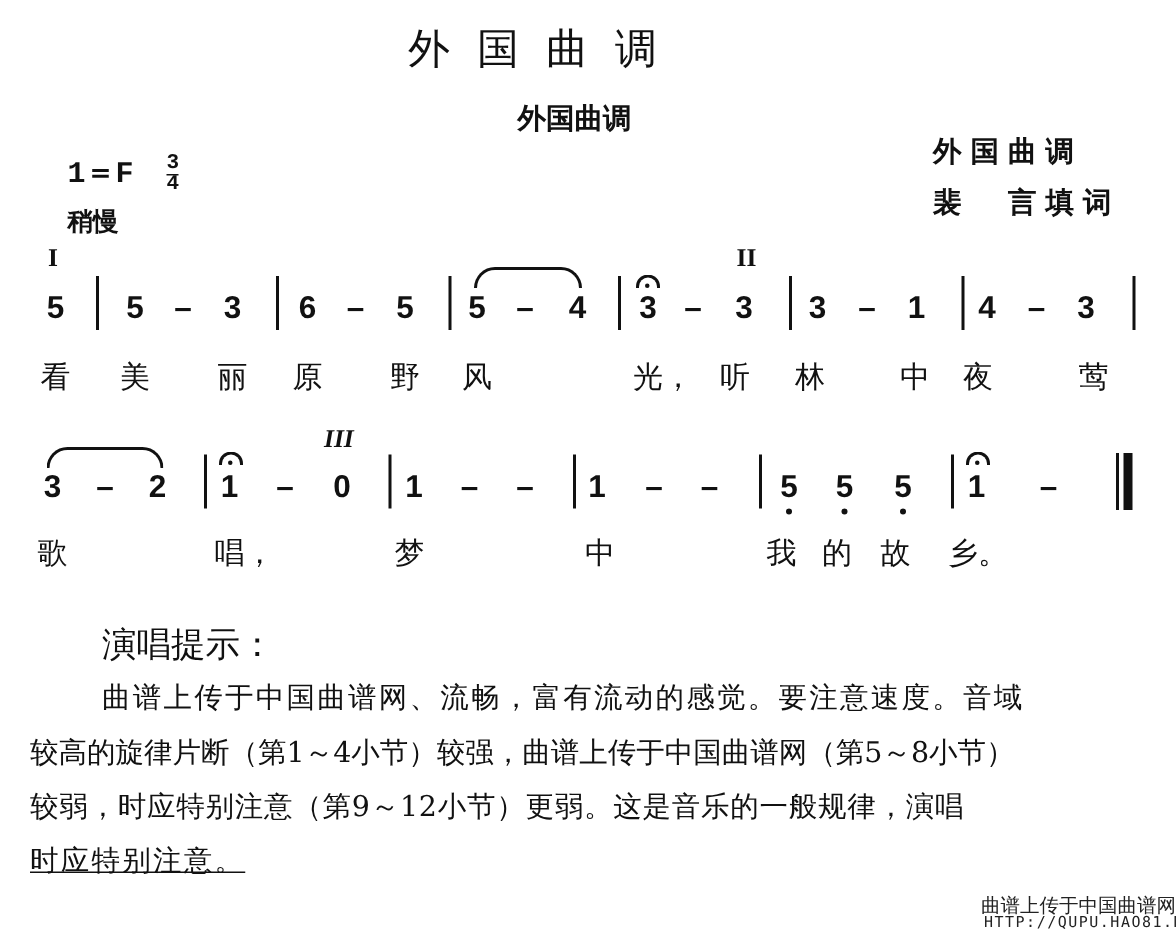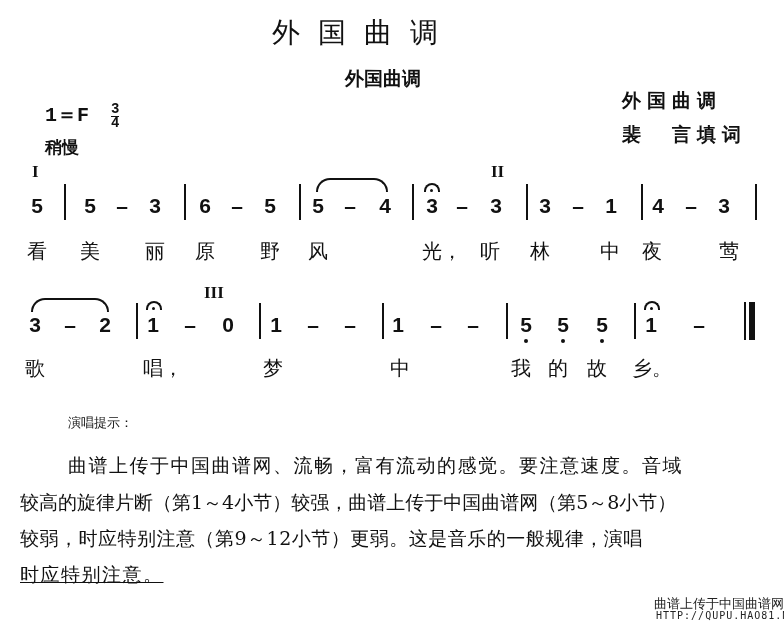--- a/index.html
+++ b/index.html
@@ -18,21 +18,21 @@
   .note { font-size:21px; font-weight:bold; font-family:"Liberation Sans", sans-serif; transform:translateX(-50%); text-align:center; }
   .dash { font-size:21px; font-weight:bold; font-family:"Liberation Sans", sans-serif; transform:translateX(-50%); }
   .bar { position:absolute; width:2px; background:#111; height:36px; }
   .dbar-thin { position:absolute; width:2px; background:#111; height:38px; }
   .dbar-thick { position:absolute; width:6px; background:#111; height:38px; }
   .lyric { font-size:20px; font-family:"DejaVu Serif", serif; transform:translateX(-50%); }
   .fermata { position:absolute; width:12px; height:7px; border:2px solid #111; border-bottom:none; border-radius:8px 8px 0 0; transform:translateX(-50%); }
   .fermata::after { content:""; position:absolute; left:4px; top:4px; width:3px; height:3px; background:#111; border-radius:50%; }
   .slur { position:absolute; height:12px; border:2px solid #111; border-bottom:none; border-radius:14px 14px 0 0; }
   .lowdot { position:absolute; width:4px; height:4px; background:#111; border-radius:50%; transform:translateX(-50%); }
-  .tips-head { font-size:13px; font-family:Liberation Sans, sans-serif; }
+  .tips-head { font-size:23px; font-family:Liberation Sans, sans-serif; }
   .tips { font-size:19px; font-family:"DejaVu Serif", serif; line-height:33px; }
   .wm1 { font-size:13px; font-family:"DejaVu Sans", sans-serif; color:#222; }
   .wm2 { font-size:10px; font-family:"DejaVu Sans Mono", monospace; color:#222; letter-spacing:1px; }
 </style>
 </head>
 <body>
 
 <div class="abs title" style="left:272px; top:14px;">外国曲调</div>
 <div class="abs subtitle" style="left:345px; top:66px;">外国曲调</div>
 
@@ -86,21 +86,21 @@
 <div class="abs lyric" style="left:205px; top:238px;">原</div>
 <div class="abs lyric" style="left:270px; top:238px;">野</div>
 <div class="abs lyric" style="left:318px; top:238px;">风</div>
 <div class="abs lyric" style="left:442px; top:238px;">光，</div>
 <div class="abs lyric" style="left:490px; top:238px;">听</div>
 <div class="abs lyric" style="left:540px; top:238px;">林</div>
 <div class="abs lyric" style="left:610px; top:238px;">中</div>
 <div class="abs lyric" style="left:652px; top:238px;">夜</div>
 <div class="abs lyric" style="left:729px; top:238px;">莺</div>
 
-<div class="abs part" style="left:204px; top:283px;">III</div>
+<div class="abs part" style="left:216px; top:283px;font-style:italic;">III</div>
 
 <div class="slur" style="left:31px; top:298px; width:74px;"></div>
 <div class="abs note" style="left:35px; top:313px;">3</div>
 <div class="abs dash" style="left:70px; top:313px;">–</div>
 <div class="abs note" style="left:105px; top:313px;">2</div>
 <div class="bar" style="left:136px; top:303px;"></div>
 <div class="fermata" style="left:154px; top:301px;"></div>
 <div class="abs note" style="left:153px; top:313px;">1</div>
 <div class="abs dash" style="left:190px; top:313px;">–</div>
 <div class="abs note" style="left:228px; top:313px;">0</div>

